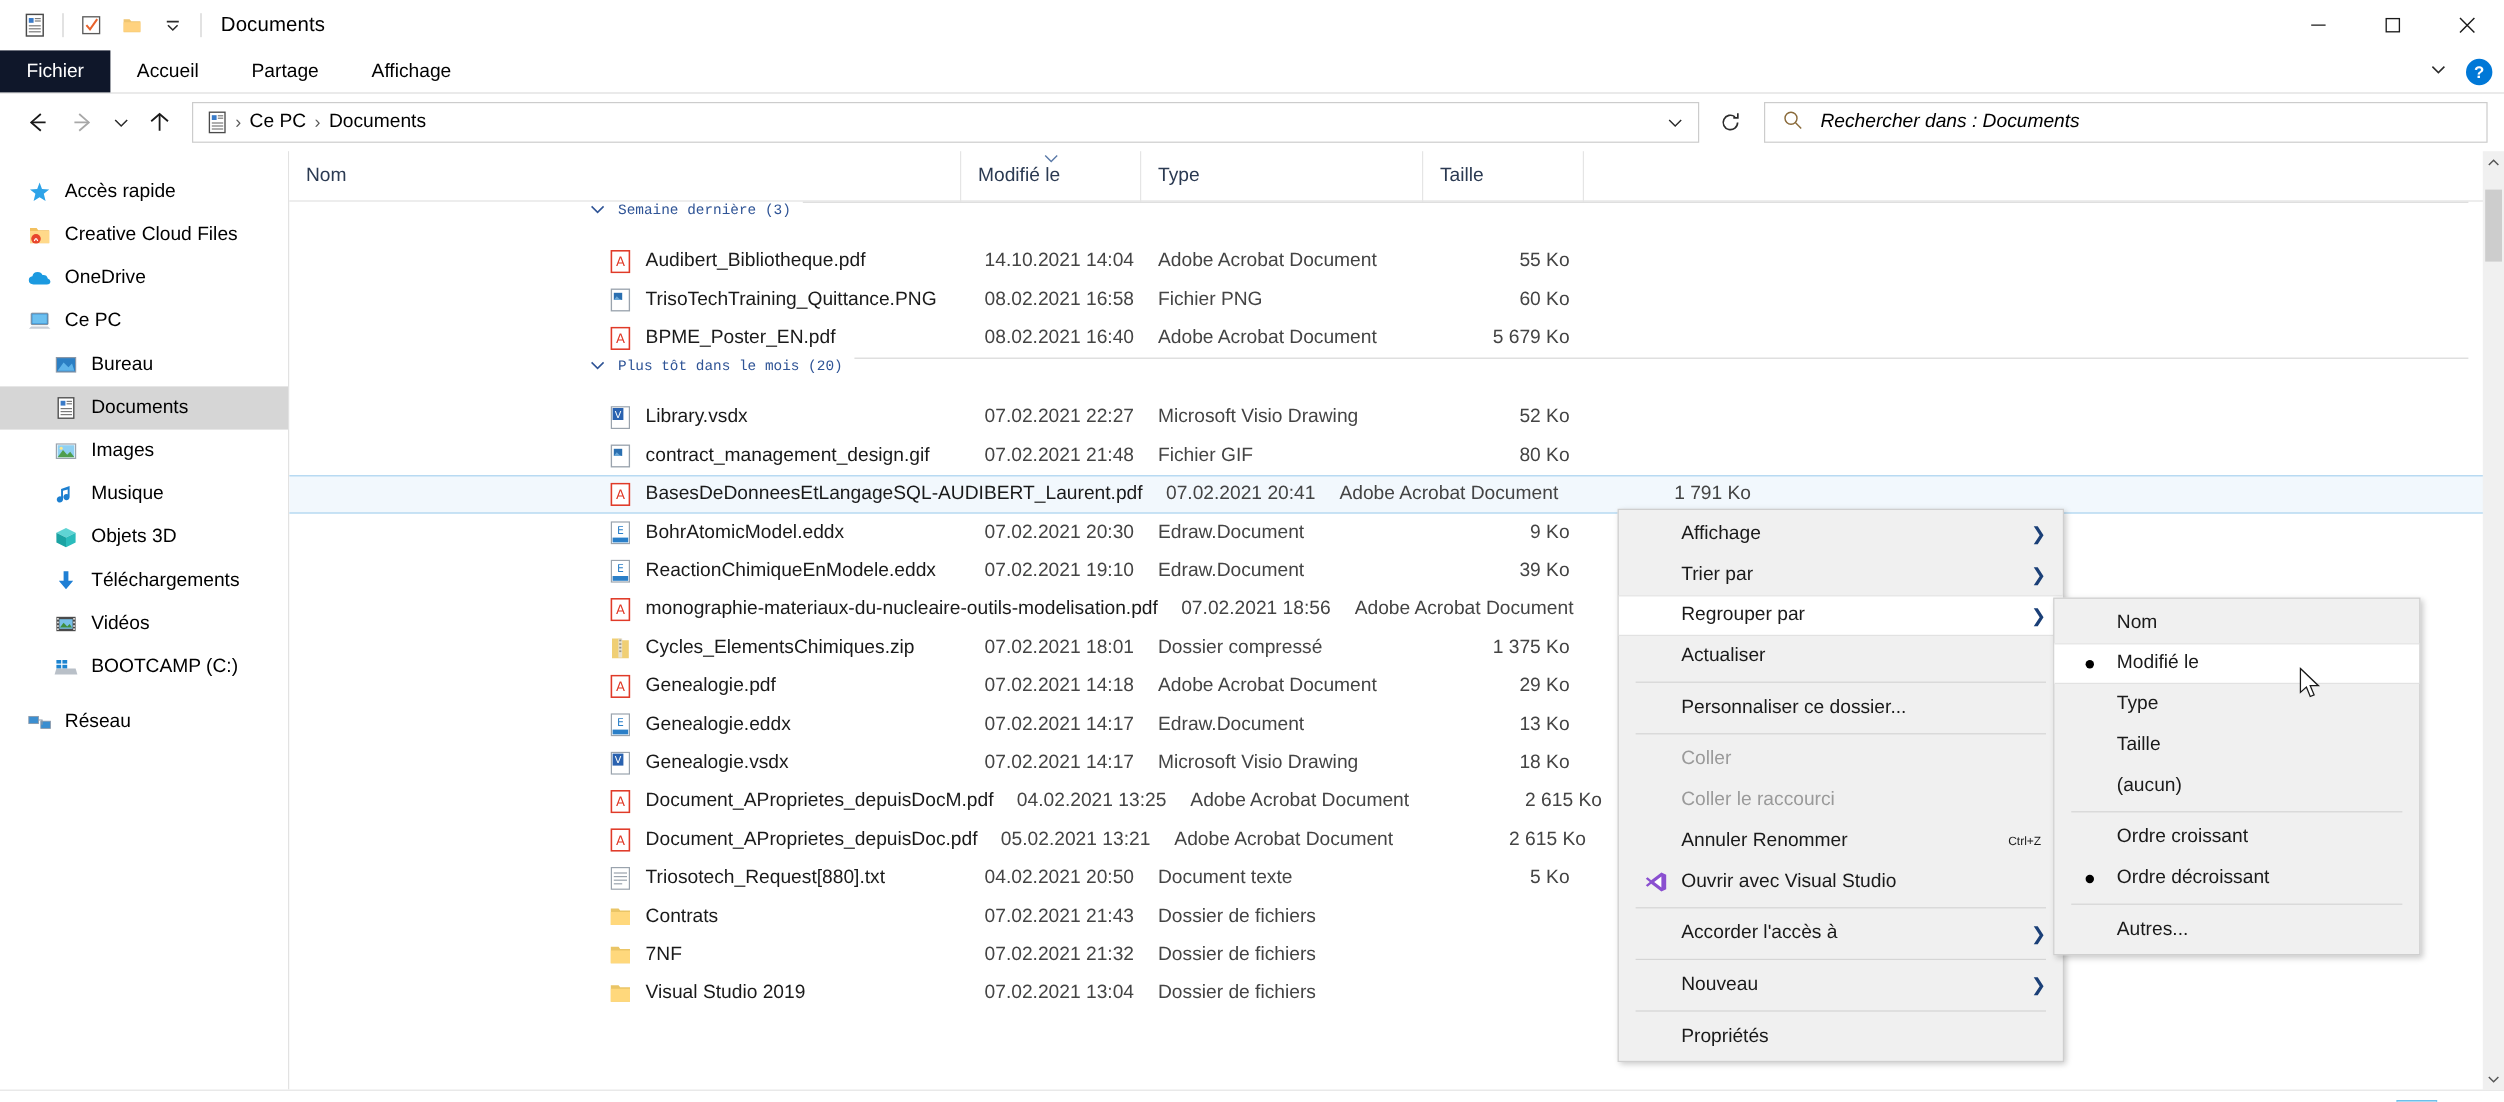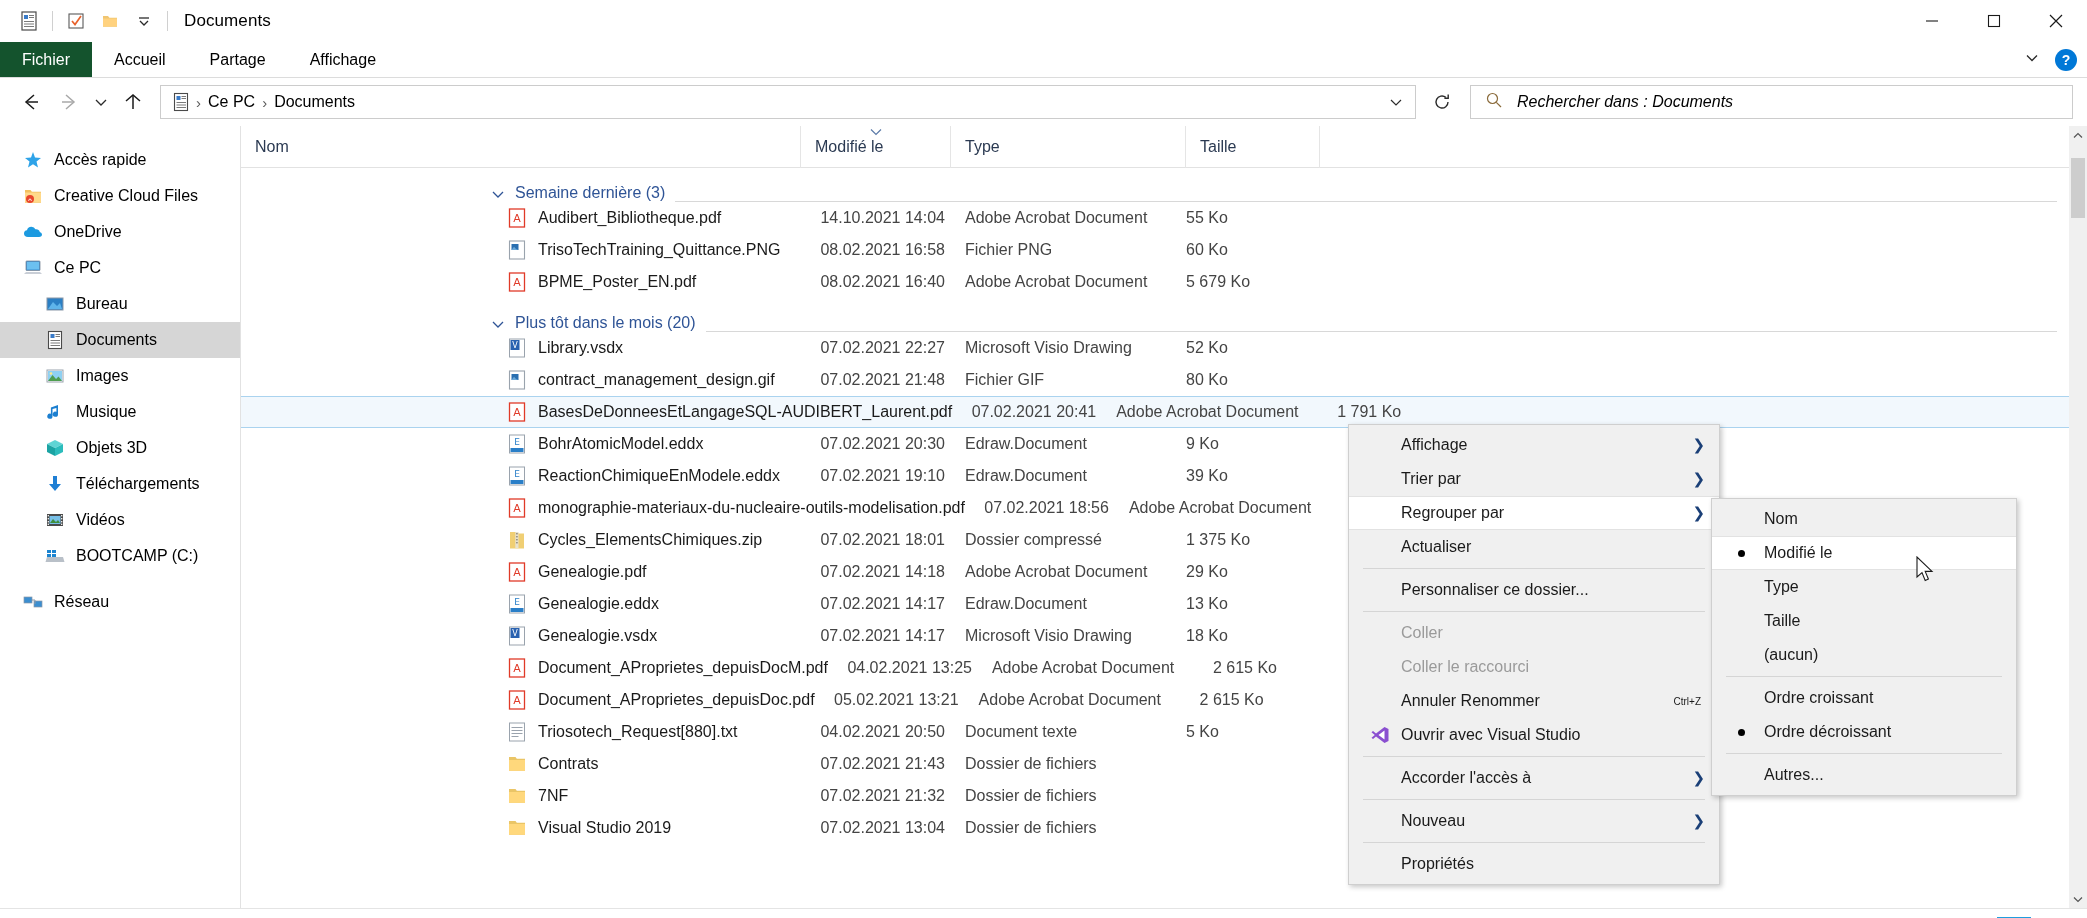--- a/index.html
+++ b/index.html
@@ -31,21 +31,21 @@
   
   .ribbon {
     height: 36px; display:flex; align-items:stretch; position:relative;
     border-bottom: 1px solid #dcdcdc; background:#fff;
   }
   .tab {
     display:flex; align-items:center; padding: 0 22px;
     font-size: 16px; color:#000;
   }
   .tab.file {
-    background: #14532d; color:#fff; font-size:16px;
+    background: #0f172a; color:#fff; font-size:16px;
   }
   .ribbon-right { position:absolute; right: 10px; top:0; height:36px; display:flex; align-items:center; gap:14px; }
   .help-circle {
     width:22px; height:22px; border-radius:50%; background:#0078d7; color:#fff;
     display:flex; align-items:center; justify-content:center; font-size:14px; font-weight:bold;
   }
 
   
   .navbar { height: 48px; display:flex; align-items:center; padding: 0 14px; gap: 4px; background:#fff;}
   .nav-btn {
@@ -101,34 +101,34 @@
   .col.date { flex: 0 0 150px; }
   .col.type { flex: 0 0 235px; }
   .col.size { flex: 0 0 134px; }
   .col .sortmark {
     position:absolute; top: 1px; left: 50%; transform: translateX(-50%);
     font-size: 13px; color:#0078d7; line-height: 10px;
   }
 
   .listwrap { flex:1; overflow:hidden; position:relative; }
   .grouphdr {
-    height: 34px; display:flex; align-items:flex-end; gap:10px; padding-left: 250px;
-    font-size:16px; color:#2f5496;
+    height: 34px; display:flex; align-items:flex-start; gap:10px; padding-left: 250px;
+    font-size:12px; color:#2f5496;font-family:Liberation Mono, monospace;
   }
   .grouphdr .gline { flex:1; height:1px; background:#d8d8d8; margin-right: 30px; }
   .gchev { font-size: 13px; color:#2f5496; }
 
   .row {
     height: 32px; display:flex; align-items:center; font-size:16px; color:#1a1a1a;
   }
   .row.selected { background:#f2f8fd; border-top:1px solid #aad3ef; border-bottom:1px solid #aad3ef; height:32px;}
   .cell-name { flex:0 0 560px; display:flex; align-items:center; gap:11px; padding-left: 266px; white-space:nowrap; }
   .cell-date { flex:0 0 150px; text-align:right; color:#444; padding-right: 6px; }
   .cell-type { flex:0 0 235px; color:#444; padding-left: 14px; }
-  .cell-size { flex:0 0 134px; text-align:left; color:#444; padding-right: 12px; }
+  .cell-size { flex:0 0 134px; text-align:right; color:#444; padding-right: 12px; }
   .ficon { width:20px; height:22px; flex:0 0 20px; display:flex; align-items:center; justify-content:center; }
 
   
   .vscroll {
     position:absolute; right:0; top:0; width:18px; height:782px; background:#f0f0f0;
     display:flex; flex-direction:column; align-items:center; justify-content:space-between;
   }
   .vs-arrow { width:18px; height:18px; display:flex; align-items:center; justify-content:center; font-size:9px; color:#606060; }
   .vs-track { flex:1; width:18px; position:relative; }
   .vs-thumb { position:absolute; top:14px; left:2px; width:14px; height:60px; background:#cdcdcd; }

